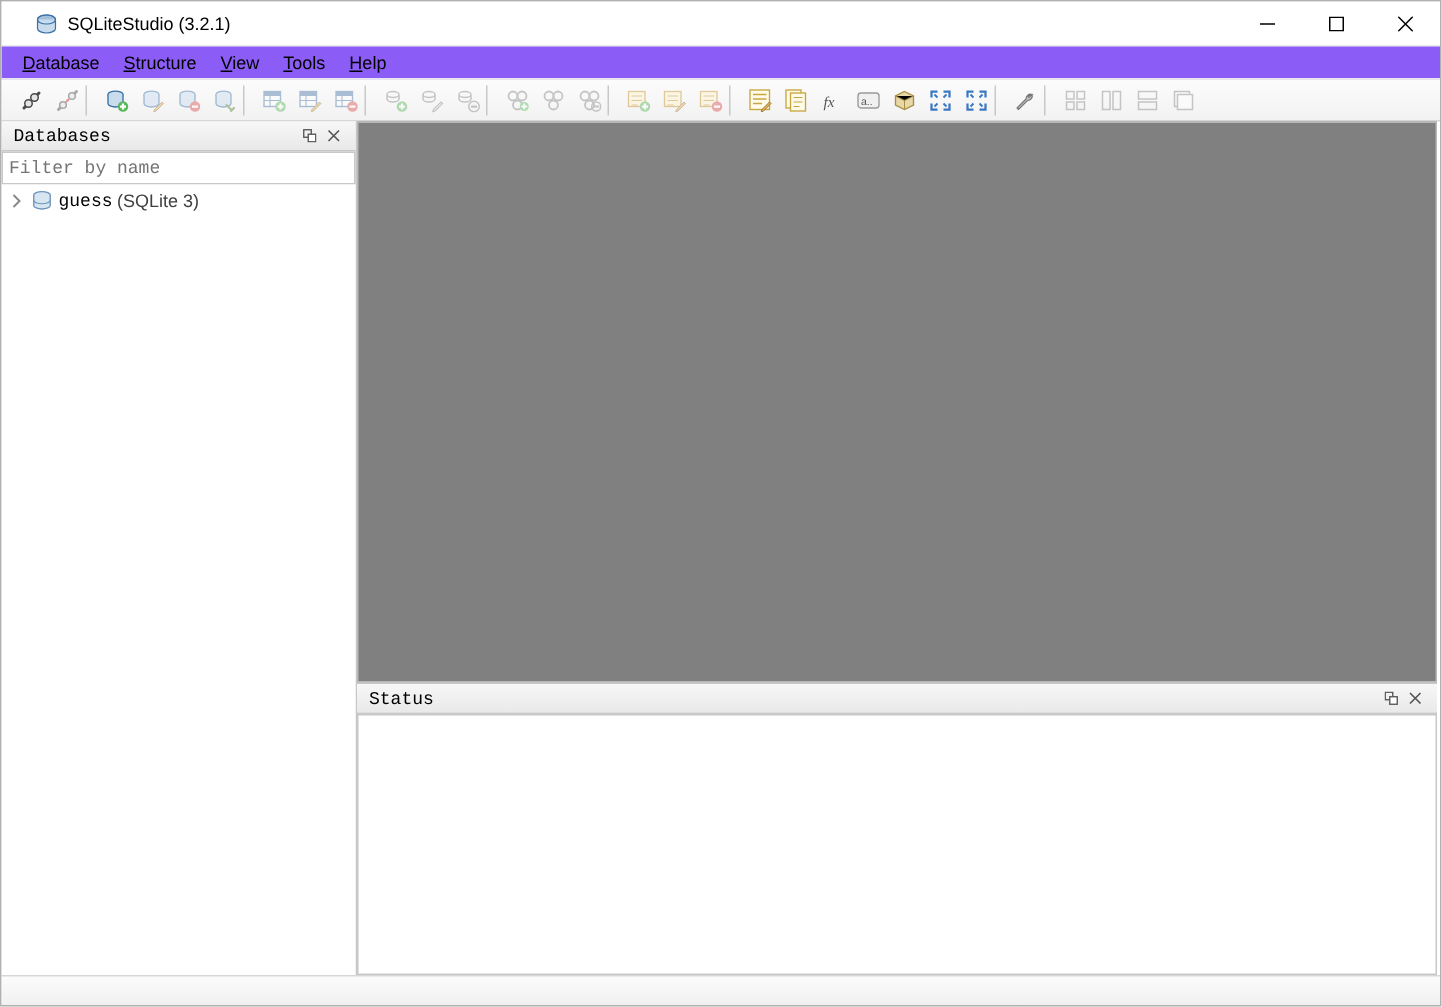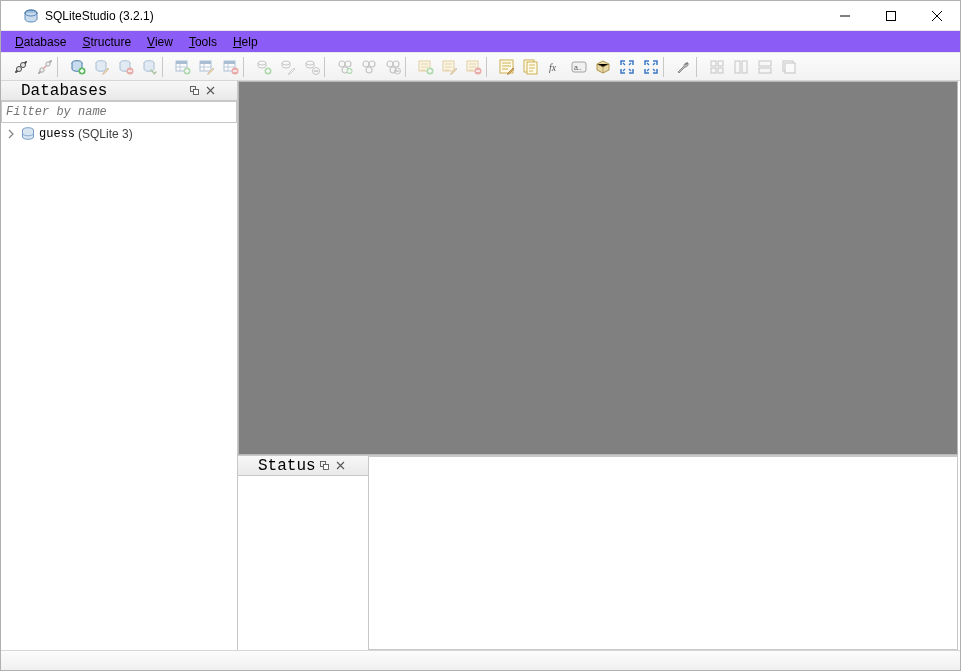--- a/index.html
+++ b/index.html
@@ -15,36 +15,36 @@
 .menubar .menu-item { padding: 2px 8px; cursor: pointer; font-size: 12px; }
 .menubar .menu-item .ul { text-decoration: underline; }
 
 .toolbar { height: 28px; background: linear-gradient(#fcfcfc,#f2f2f2); display: flex; align-items: center; padding: 0 4px; border-bottom: 1px solid #d6d6d6; }
 .toolbar .tb-btn { width: 24px; height: 24px; display: flex; align-items: center; justify-content: flex-end; border-radius: 2px; cursor: pointer; }
 .toolbar .tb-sep { width: 1px; height: 20px; background: #c8c8c8; margin: 0 4px; }
 .toolbar .tb-btn svg { width: 16px; height: 16px; }
 
 .workspace { flex: 1; display: flex; min-height: 0; }
 .side-panel { width: 237px; border-right: 1px solid #c8c8c8; display: flex; flex-direction: column; }
-.panel-header { height: 20px; background: linear-gradient(#f7f7f7,#e9e9e9); border-bottom: 1px solid #c8c8c8; display: flex; align-items: center; padding: 0 20px; font-family: "Courier New", monospace; font-size: 16px; }
+.panel-header { height: 20px; background: linear-gradient(#f7f7f7,#e9e9e9); border-bottom: 1px solid #c8c8c8; display: flex; align-items: center; padding: 0 8px; font-family: "Courier New", monospace; font-size: 12px; }
 .panel-header .hdr-title { flex: 1; }
 .panel-header .hdr-btn { width: 14px; height: 14px; display: flex; align-items: center; justify-content: center; margin-left: 2px; cursor: pointer; }
 .panel-header .hdr-btn svg { width: 9px; height: 9px; }
 .filter-box { height: 22px; border: 1px solid #c8c8c8; margin: 0; }
-.filter-box input { width: 100%; height: 100%; border: none; outline: none; padding: 0 4px; font-family: "Courier New", monospace; font-size: 12px; color: #888; font-style: italic; }
+.filter-box input { width: 100%; height: 100%; border: none; outline: none; padding: 0 4px; font-family: "Courier New", monospace; font-size: 12px; color: #888; }
 .db-tree { flex: 1; overflow: auto; background: #fff; padding: 2px 4px; }
 .tree-item { display: flex; align-items: center; gap: 3px; padding: 1px 0; cursor: pointer; }
 .tree-expand { width: 12px; height: 12px; display: flex; align-items: center; justify-content: center; color: #888; }
 .tree-icon { width: 16px; height: 16px; display: flex; align-items: center; justify-content: center; }
 .tree-label { font-family: "Courier New", monospace; font-size: 12px; }
 .tree-meta { color: #404040; font-size: 12px; }
 
 .right-area { flex: 1; display: flex; flex-direction: column; min-width: 0; }
 .mdi-area { flex: 1; background: #808080; border: 1px solid #b8b8b8; margin-right: 2px; }
-.status-panel { height: 195px; border-top: 1px solid #c8c8c8; display: flex; margin-right: 2px; }
+.status-panel { height: 195px; border-top: 1px solid #c8c8c8; display: flex; flex-direction: column; margin-right: 2px; }
 .status-body { flex: 1; background: #fff; border: 1px solid #c8c8c8; overflow: auto; }
 
 .statusbar { height: 20px; background: linear-gradient(#fcfcfc,#f0f0f0); border-top: 1px solid #d6d6d6; }
 
 .dimmed { opacity: 0.45; }
 </style>
 </head>
 <body>
 
 <div class="titlebar">

